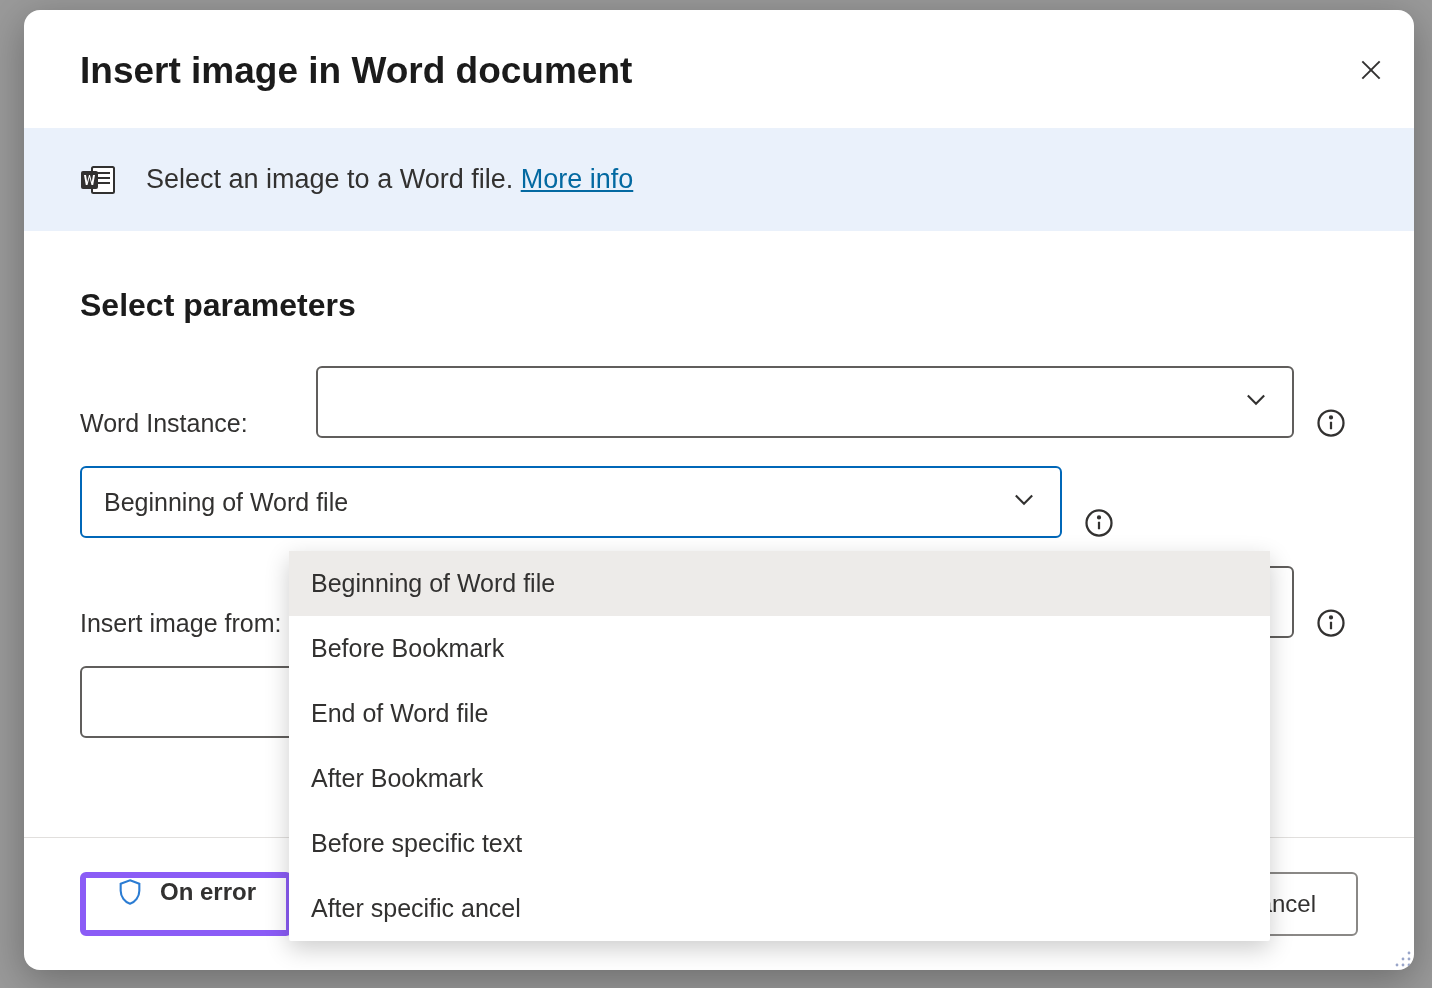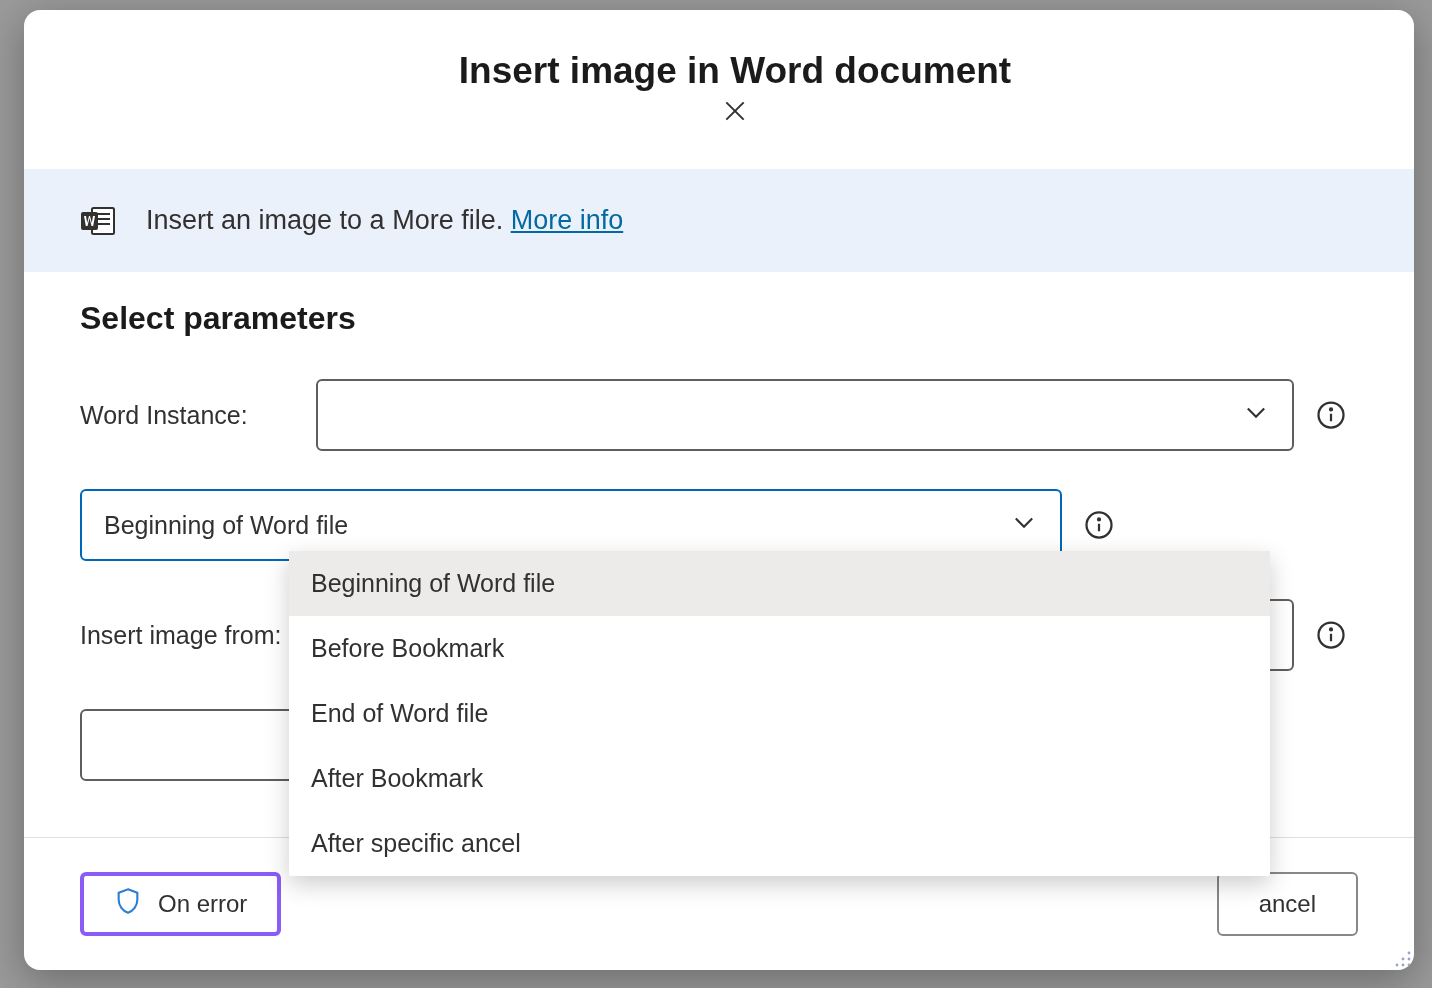--- a/index.html
+++ b/index.html
@@ -23,21 +23,20 @@
     box-shadow: 0 10px 40px rgba(0,0,0,0.3);
     display: flex;
     flex-direction: column;
     overflow: hidden;
   }
   .dialog-header {
     display: flex;
     align-items: center;
     justify-content: space-between;
     padding: 40px 24px 36px 56px;
-    flex-direction: column;
   }
   .dialog-title {
     font-size: 37px;
     font-weight: 600;
     color: #1b1b1b;
   }
   .close-btn {
     background: none;
     border: none;
     cursor: pointer;
@@ -62,32 +61,32 @@
   .banner-text {
     font-size: 27px;
     color: #323130;
   }
   .banner-link {
     color: #0369a1;
     text-decoration: underline;
     cursor: pointer;
   }
   .section {
-    padding: 28px 56px 0 56px;
+    padding: 56px 56px 0 56px;
   }
   .section-title {
     font-size: 32px;
     font-weight: 600;
     color: #1b1b1b;
     margin-bottom: 42px;
   }
   .param-row {
     display: flex;
-    align-items: center;
-    margin-bottom: 38px;
+    align-items: flex-end;
+    margin-bottom: 28px;
   }
   .param-label {
     width: 236px;
     flex: 0 0 236px;
     font-size: 25px;
     color: #323130;
   }
   .param-control {
     flex: 1 1 auto;
     position: relative;
@@ -167,29 +166,28 @@
   .footer {
     margin-top: auto;
     border-top: 1px solid #e1dfdd;
     padding: 34px 56px;
     display: flex;
     align-items: center;
     justify-content: space-between;
   }
   .on-error-btn {
     height: 64px;
-    border: 4px solid #8b5cf6;
+    border: 6px solid #8b5cf6;
     border-radius: 6px;
     background: #fff;
     display: flex;
-    align-items: center;
     gap: 16px;
     padding: 0 30px;
     font-size: 24px;
-    font-weight: 400;
+    font-weight: 700;
     color: #323130;
     cursor: pointer;
   }
   .shield svg { width: 28px; height: 28px; }
   .footer-right { display: flex; gap: 18px; }
   .cancel-btn {
     height: 64px;
     border: 2px solid #8a8886;
     border-radius: 6px;
     background: #fff;
@@ -230,21 +228,21 @@
       <svg viewBox="0 0 36 30" fill="none">
         <rect x="12" y="2" width="22" height="26" rx="1.5" fill="#fff" stroke="#323130" stroke-width="2"></rect>
         <line x1="17" y1="8" x2="30" y2="8" stroke="#323130" stroke-width="2"></line>
         <line x1="17" y1="13" x2="30" y2="13" stroke="#323130" stroke-width="2"></line>
         <line x1="17" y1="18" x2="30" y2="18" stroke="#323130" stroke-width="2"></line>
         <rect x="1" y="6" width="17" height="18" rx="2" fill="#323130"></rect>
         <path d="M4 10 L5.8 20 L7.5 20 L9.5 12 L11.5 20 L13.2 20 L15 10 L13 10 L11.8 17 L10 10 L9 10 L7.2 17 L6 10 Z" fill="#fff"></path>
       </svg>
     </span>
     <div class="banner-text">
-      <span>Insert an image to a More file. </span><a class="banner-link">More info</a>
+      <span>Select an image to a Word file. </span><a class="banner-link">More info</a>
     </div>
   </div>
 
   <div class="section">
     <h2 class="section-title">Select parameters</h2>
 
     <div class="param-row">
       <div class="param-label">Word Instance:</div>
       <div class="param-control">
         <div class="select-box">
@@ -340,20 +338,21 @@
         <span>ancel</span>
       </button>
     </div>
   </div>
 
   <div class="dropdown-menu" id="dropdown">
       <div class="dropdown-item selected">Beginning of Word file</div>
       <div class="dropdown-item">Before Bookmark</div>
       <div class="dropdown-item">End of Word file</div>
       <div class="dropdown-item">After Bookmark</div>
+      <div class="dropdown-item">Before specific text</div>
       <div class="dropdown-item">After specific ancel</div>
     </div>
 
   <span class="resize-grip">
     <svg viewBox="0 0 18 18">
         <g fill="#9aa6c9">
           <circle cx="15" cy="3" r="1.4"></circle>
           <circle cx="15" cy="9" r="1.4"></circle>
           <circle cx="9" cy="9" r="1.4"></circle>
           <circle cx="15" cy="15" r="1.4"></circle>

